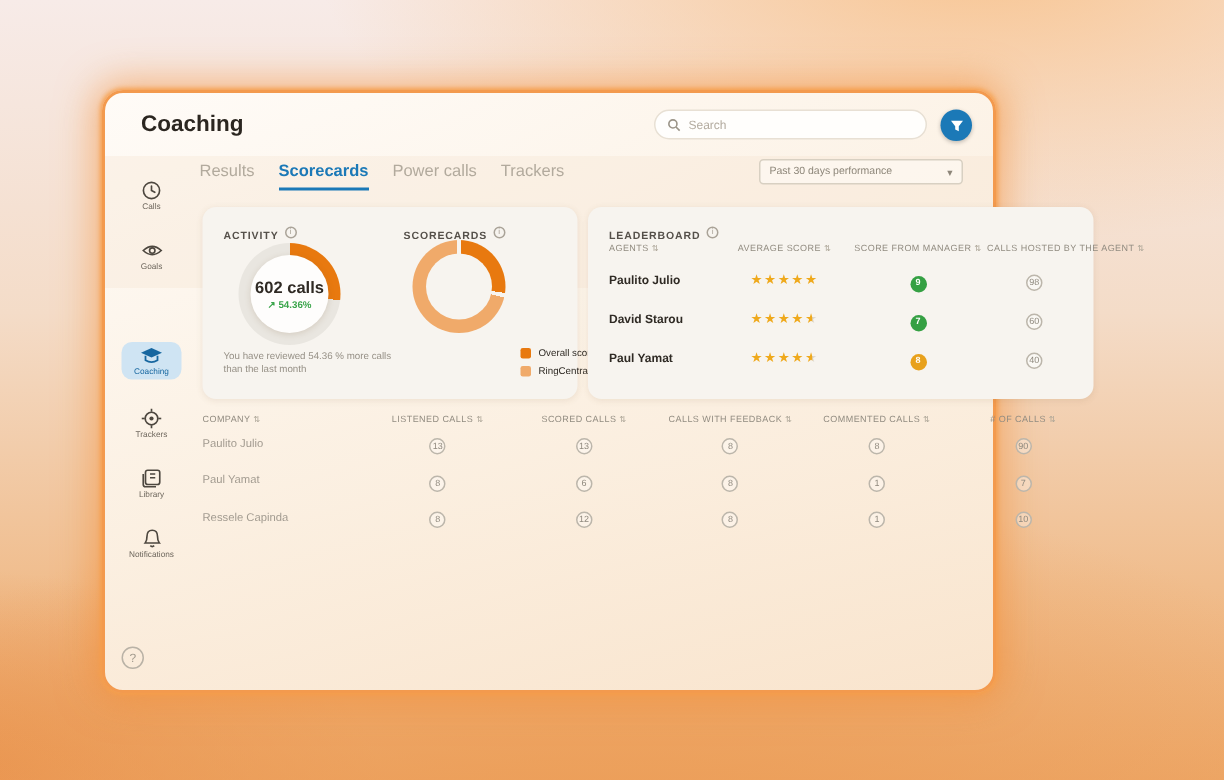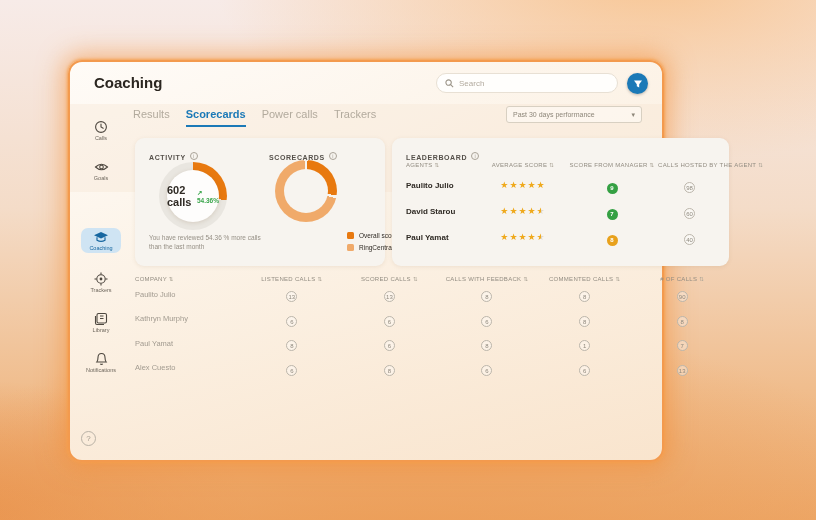--- a/index.html
+++ b/index.html
@@ -73,21 +73,21 @@
     color:#aaa398; font-size:5.5px; line-height:7px; text-align:center; font-style:normal;
     vertical-align:middle; margin-left:4px;
   }
   
   .act-head { position:absolute; left:14px; top:8px; }
   .sc-head  { position:absolute; left:134px; top:8px; }
   .donut { border-radius:50%; position:absolute; }
   .donut-hole { position:absolute; border-radius:50%; background:#f7f4ef; }
   .donut-act { left:24px; top:24px; width:68px; height:68px; }
   .donut-act .donut-hole { left:8px; top:8px; width:52px; height:52px; background:#fefdfc;
-    box-shadow:0 1px 4px rgba(120,90,50,.18); display:flex; flex-direction:row; align-items:center; justify-content:center; }
+    box-shadow:0 1px 4px rgba(120,90,50,.18); display:flex; flex-direction:column; align-items:center; justify-content:center; }
   .act-calls { font-size:11px; font-weight:bold; color:#2f2a24; }
   .act-trend { font-size:6.5px; color:#3aa54b; font-weight:bold; margin-top:1px; }
   .act-caption { position:absolute; left:14px; top:96px; width:112px; font-size:6.5px; line-height:1.35; color:#96908 6; color:#969086; }
   .donut-sc { left:140px; top:22px; width:62px; height:62px; }
   .donut-sc .donut-hole { left:9px; top:9px; width:44px; height:44px; }
   .legend { position:absolute; left:212px; top:94px; width:120px; }
   .legend-row { display:flex; align-items:center; gap:5px; margin-bottom:5px; }
   .legend-swatch { width:7px; height:7px; border-radius:1.5px; flex:none; }
   .legend-label { font-size:6.5px; color:#2f2a24; }
   
@@ -284,44 +284,36 @@
     <div id="t-rows">
   <div class="t-row">
     <div class="c c0 t-name">Paulito Julio</div>
     <div class="c"><span class="badge-ghost">13</span></div>
     <div class="c"><span class="badge-ghost">13</span></div>
     <div class="c"><span class="badge-ghost">8</span></div>
     <div class="c"><span class="badge-ghost">8</span></div>
     <div class="c"><span class="badge-ghost">90</span></div>
   </div>
 
-  <div class="t-row">
-    <div class="c c0 t-name">Kathryn Murphy</div>
-    <div class="c"><span class="badge-ghost">6</span></div>
-    <div class="c"><span class="badge-ghost">6</span></div>
-    <div class="c"><span class="badge-ghost">6</span></div>
-    <div class="c"><span class="badge-ghost">8</span></div>
-    <div class="c"><span class="badge-ghost">8</span></div>
-  </div>
 
   <div class="t-row">
     <div class="c c0 t-name">Paul Yamat</div>
     <div class="c"><span class="badge-ghost">8</span></div>
     <div class="c"><span class="badge-ghost">6</span></div>
     <div class="c"><span class="badge-ghost">8</span></div>
     <div class="c"><span class="badge-ghost">1</span></div>
     <div class="c"><span class="badge-ghost">7</span></div>
   </div>
 
-
   <div class="t-row">
-    <div class="c c0 t-name">Alex Cuesto</div>
-    <div class="c"><span class="badge-ghost">6</span></div>
-    <div class="c"><span class="badge-ghost">8</span></div>
-    <div class="c"><span class="badge-ghost">6</span></div>
-    <div class="c"><span class="badge-ghost">6</span></div>
-    <div class="c"><span class="badge-ghost">13</span></div>
-  </div>
+    <div class="c c0 t-name">Ressele Capinda</div>
+    <div class="c"><span class="badge-ghost">8</span></div>
+    <div class="c"><span class="badge-ghost">12</span></div>
+    <div class="c"><span class="badge-ghost">8</span></div>
+    <div class="c"><span class="badge-ghost">1</span></div>
+    <div class="c"><span class="badge-ghost">10</span></div>
+  </div>
+
 
 </div>
   </div>
 
 </div>
 
 </body></html>

